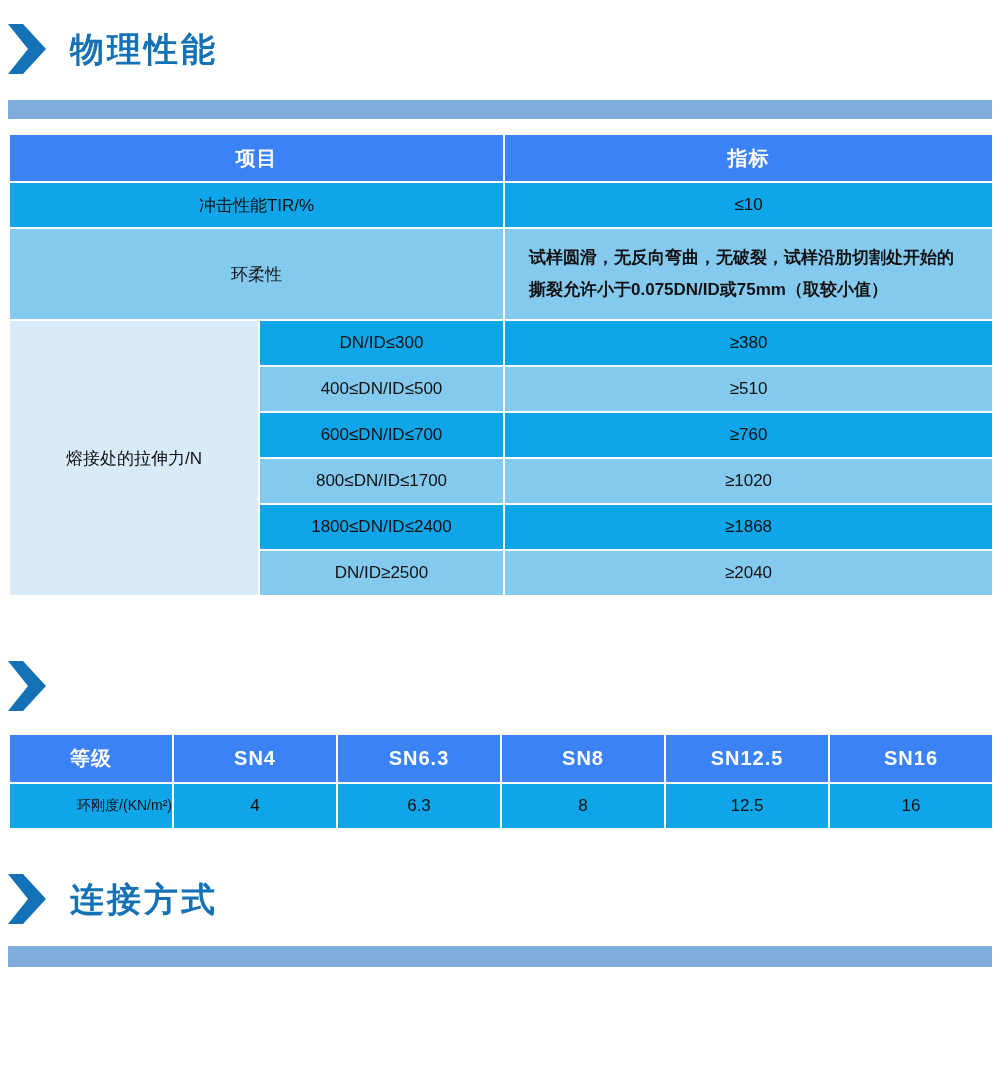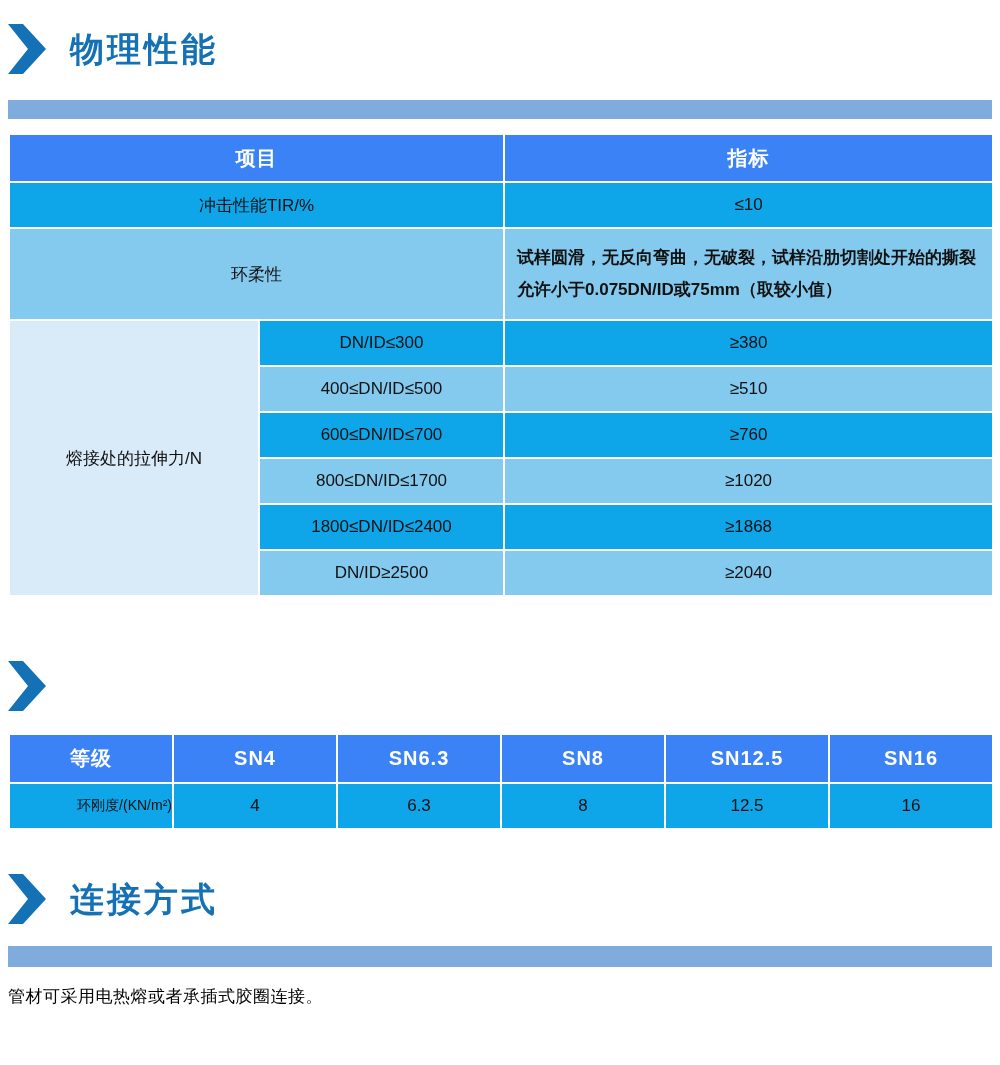--- a/index.html
+++ b/index.html
@@ -53,21 +53,21 @@
     letter-spacing: 1px;
   }
   .t1 { margin-top: 14px; }
   .t1 tr.h46 { height: 46px; }
   .t1 tr.h92 { height: 92px; }
   tr.r-light > td { background: #0ea5e9; }
   tr.r-dark  > td { background: #84c9ee; }
   td.group-cell { background: #d9eaf9 !important; }
   td.desc-cell {
     text-align: left;
-    padding: 8px 12px;
+    padding: 8px 24px;
     line-height: 32px;
     font-weight: bold;
   }
 
   .t2 { margin-top: 22px; }
   .t2 thead th { height: 47px; }
   .t2 tr.data { height: 46px; }
   .t2 td.row-label { font-size: 14px; text-align: right; }
 
   .head-2 { margin-top: 64px; }
@@ -188,15 +188,14 @@
     <span class="chevron">
       <svg width="38" height="50" viewBox="0 0 38 50">
         <polygon points="0,0 15,0 38,25 15,50 0,50 20,25" fill="#1571b5"></polygon>
       </svg>
     </span>
     <span class="section-title">连接方式</span>
   </div>
 
   <div class="divider-bar divider-2"></div>
 
-  <div class="note-text">管材可采用电热熔或者承插式胶圈连接。</div>
 
 </div>
 
 </body></html>

